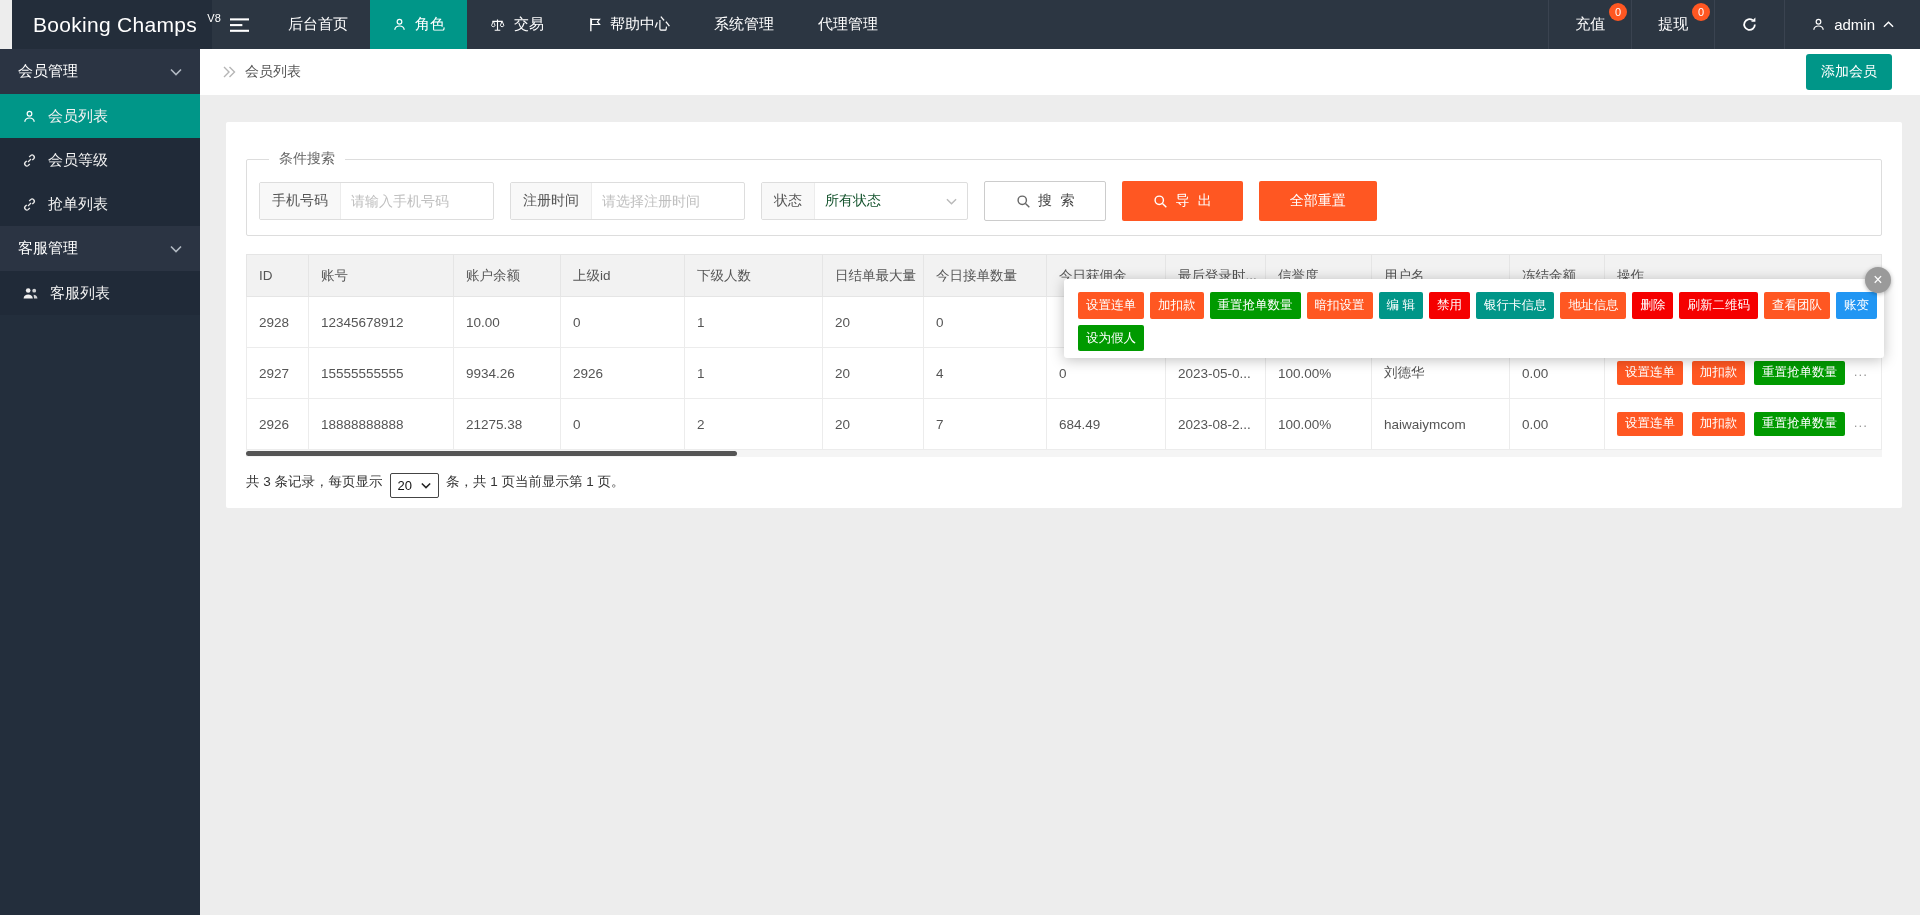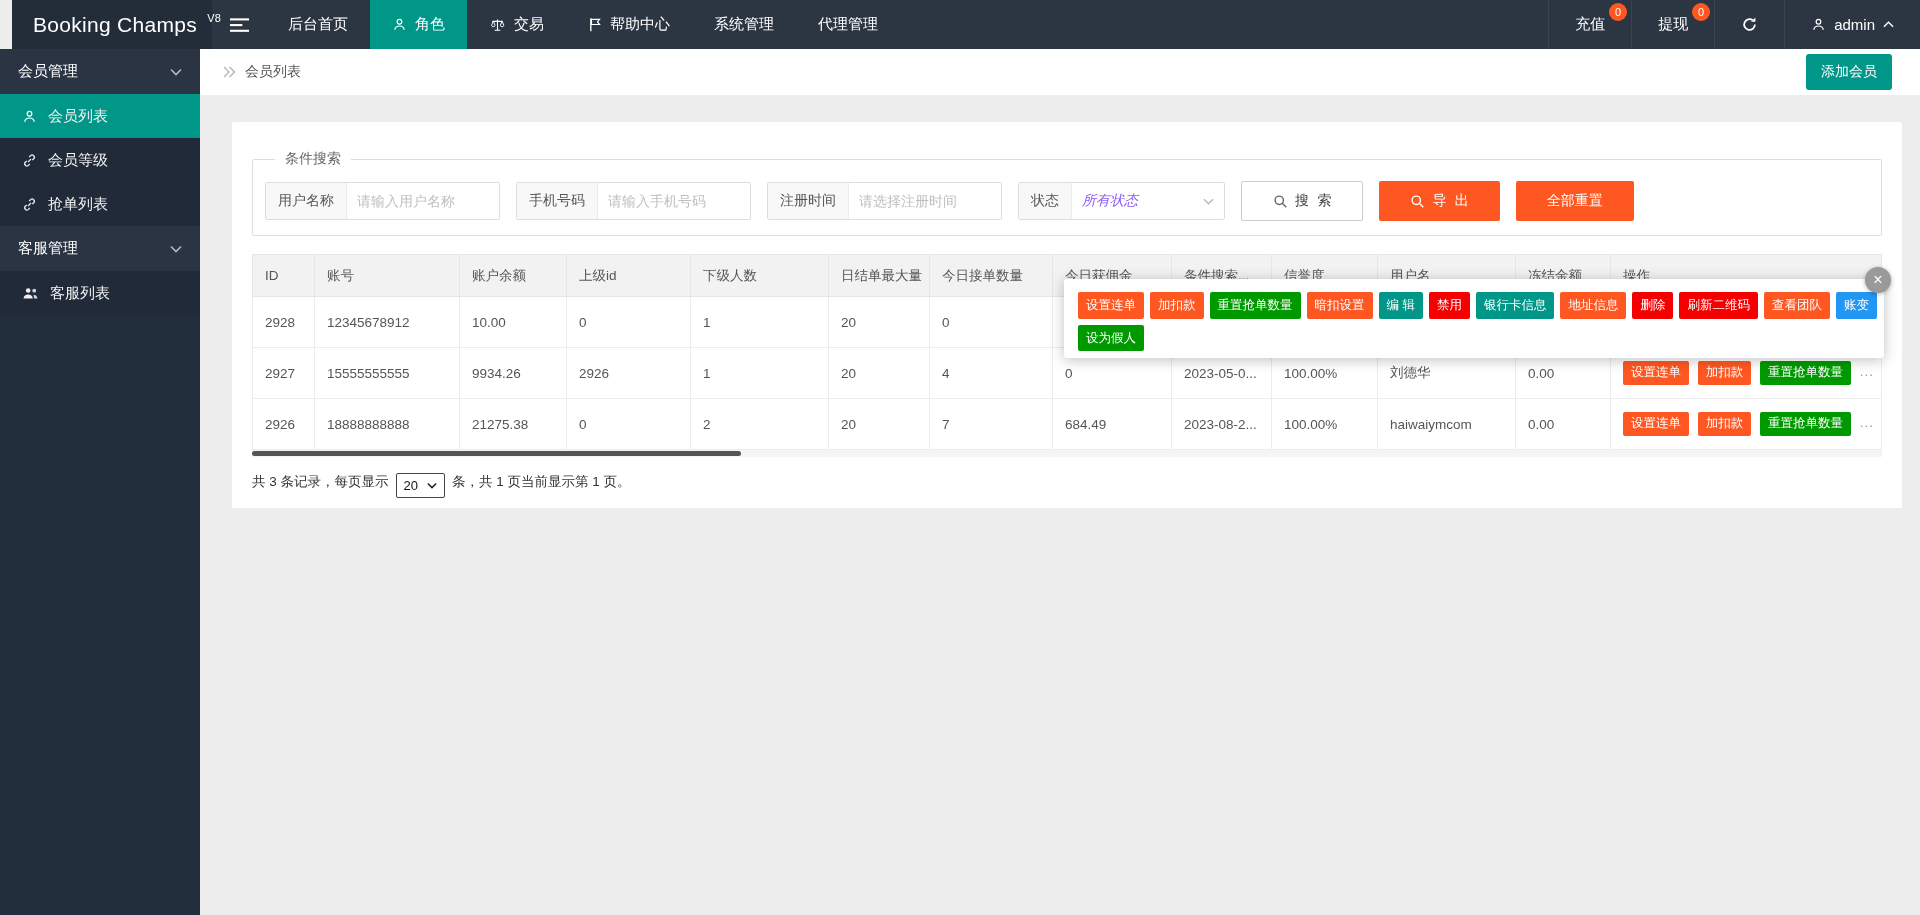--- a/index.html
+++ b/index.html
@@ -29,30 +29,30 @@
   .sitem { height:44px; display:flex; align-items:center; gap:11px; padding:0 16px 0 22px; background:#202a38; color:#f2f2f2; font-size:15px; cursor:pointer; }
   .sitem.active { background:#009688; }
 
   
   .crumbbar { position:absolute; top:49px; left:200px; right:0; height:46px; background:#fff; display:flex; align-items:center; padding:0 20px 0 22px; z-index:5; }
   .crumb-title { color:#555; font-size:14px; margin-left:9px; }
   .add-btn { margin-left:auto; margin-right:8px; background:#009688; color:#fff; border:none; border-radius:3px; padding:9px 15px; font-size:14px; cursor:pointer; font-family:inherit; }
 
   
   .main { position:absolute; top:95px; left:200px; right:0; bottom:0; background:#ededed; }
-  .card { position:absolute; left:32px; right:18px; top:27px; height:386px; background:#fff; border-radius:2px; }
+  .card { position:absolute; left:26px; right:18px; top:27px; height:386px; background:#fff; border-radius:2px; }
 
   fieldset.search { margin:28px 20px 0 20px; border:1px solid #ddd; border-radius:2px; padding:13px 14px 14px 12px; }
   fieldset.search legend { font-size:14px; color:#666; padding:0 10px; margin-left:10px; }
   .filters { display:flex; align-items:center; gap:16px; }
   .igroup { display:flex; align-items:stretch; height:38px; border:1px solid #ddd; border-radius:2px; background:#fff; }
   .ilabel { display:flex; align-items:center; padding:0 12px; background:#f8f8f8; color:#555; font-size:14px; border-right:1px solid #ececec; white-space:nowrap; }
   .igroup input { border:none; outline:none; padding:0 10px; font-size:14px; width:152px; color:#333; font-family:inherit; background:transparent; }
   .igroup input::placeholder { color:#bfbfbf; }
-  .selbox { display:flex; align-items:center; justify-content:space-between; width:152px; padding:0 10px; color:#8b5cf6; font-size:14px; cursor:pointer;font-style:italic; }
+  .selbox { display:flex; align-items:center; justify-content:space-between; width:152px; padding:0 10px; color:#14532d; font-size:14px; cursor:pointer; }
   .btn { height:40px; display:inline-flex; align-items:center; gap:7px; border-radius:2px; font-size:14px; padding:0 31px; cursor:pointer; border:none; font-family:Liberation Mono, monospace; white-space:nowrap; }
   .btn.white { background:#fff; border:1px solid #ccc; color:#444; }
   .btn.orange { background:#ff5722; color:#fff; }
 
   .table-wrap { margin:18px 20px 0; }
   table { width:100%; border-collapse:collapse; table-layout:fixed; }
   th { background:#f2f2f2; font-weight:400; text-align:left; font-size:13.5px; color:#555; height:42px; padding:0 6px 0 12px; border:1px solid #e5e5e5; overflow:hidden; white-space:nowrap; }
   td { height:51px; font-size:13.5px; color:#555; padding:0 4px 0 12px; border:1px solid #ececec; overflow:hidden; white-space:nowrap; background:#fff; }
   .abtn { display:inline-block; color:#fff; font-size:12.5px; padding:5px 8px; border-radius:2px; margin-right:5px; cursor:pointer; line-height:1.1; }
   .amore { color:#999; letter-spacing:1px; cursor:pointer; }
@@ -226,24 +226,20 @@
   <button class="add-btn">添加会员</button>
 </div>
 
 <div class="main">
   <div class="card">
 
     <fieldset class="search">
       <legend>条件搜索</legend>
       <div class="filters">
 
-        <div class="igroup">
-          <span class="ilabel">用户名称</span>
-          <input type="text" placeholder="请输入用户名称" style="">
-        </div>
 
         <div class="igroup">
           <span class="ilabel">手机号码</span>
           <input type="text" placeholder="请输入手机号码" style="">
         </div>
 
         <div class="igroup">
           <span class="ilabel">注册时间</span>
           <input type="text" placeholder="请选择注册时间" style="">
         </div>
@@ -306,21 +302,21 @@
         <thead>
           <tr>
             <th>ID</th>
             <th>账号</th>
             <th>账户余额</th>
             <th>上级id</th>
             <th>下级人数</th>
             <th>日结单最大量</th>
             <th>今日接单数量</th>
             <th>今日获佣金</th>
-            <th>条件搜索...</th>
+            <th>最后登录时...</th>
             <th>信誉度</th>
             <th>用户名</th>
             <th>冻结金额</th>
             <th>操作</th>
           </tr>
         </thead>
         <tbody>
           <tr>
             <td>2928</td>
             <td>12345678912</td>

